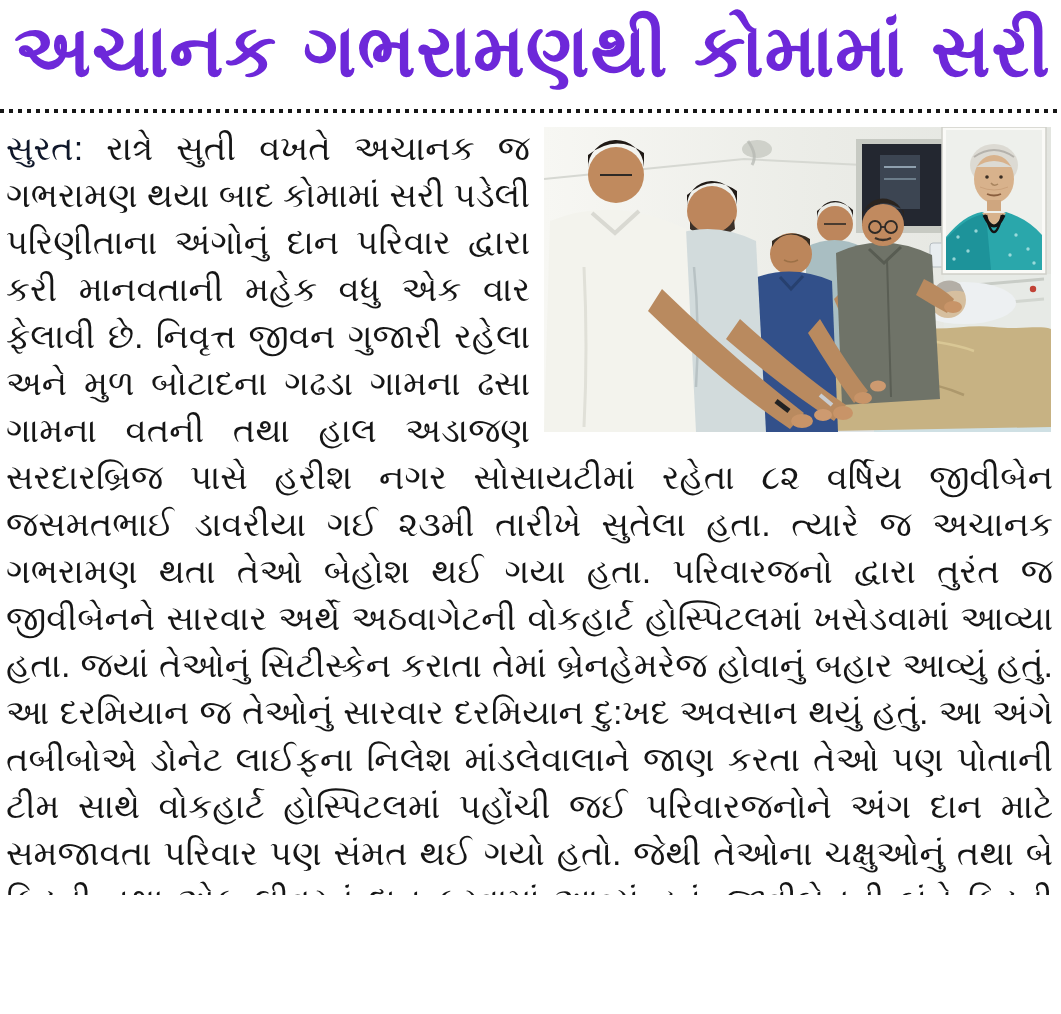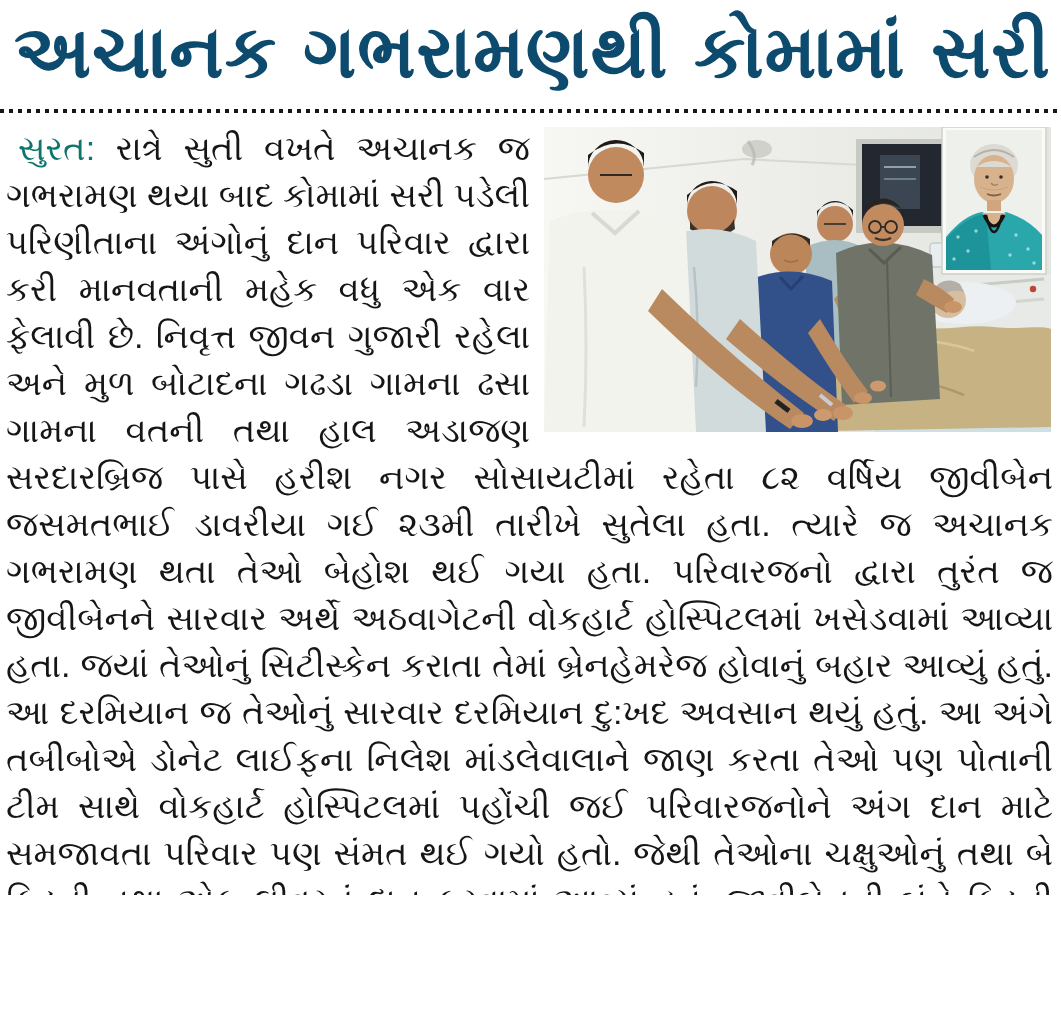--- a/index.html
+++ b/index.html
@@ -2,41 +2,41 @@
 <html><head>
 <meta charset="utf-8">
 <title>Document</title>
 <style>
   html,body{margin:0;padding:0;}
   body{
     width:1061px;height:1014px;background:#ffffff;overflow:hidden;
     font-family:"Liberation Sans","DejaVu Sans",sans-serif;color:#141414;
   }
   .page{width:1061px;height:1014px;position:relative;background:#ffffff;}
-  .headline{margin:2px 10px 0 14px;font-weight:bold;color:#0c4a6e;}
+  .headline{margin:2px 10px 0 14px;font-weight:bold;color:#6d28d9;font-family:Liberation Serif, serif;}
   .headline-line{
     font-size:73px;line-height:99px;letter-spacing:1px;
     text-align:justify;text-align-last:justify;white-space:normal;
   }
   .dotted-sep{
     height:4px;margin:8px 0 0 0;width:1061px;
     background-image:linear-gradient(90deg,#161616 4px,transparent 4px);
     background-size:9px 4px;background-repeat:repeat-x;
   }
   .article{
     margin:12px 8px 0 6px;
     font-size:34px;line-height:47px;text-align:justify;color:#161616;
     height:770px;overflow:hidden;
   }
   .photo-figure{
     float:right;width:507px;height:305px;margin:2px 2px 10px 14px;padding:0;
     background:#e9eae6;
   }
   .photo-figure svg{display:block;}
-  .dateline{color:#0f766e;margin-left:12px;}
+  .dateline{color:#0f172a;}
 </style>
 </head>
 <body>
 
 <div class="page">
 
   <h1 class="headline">
     <div class="headline-line">અચાનક ગભરામણથી કોમામાં સરી</div>
   </h1>
 

